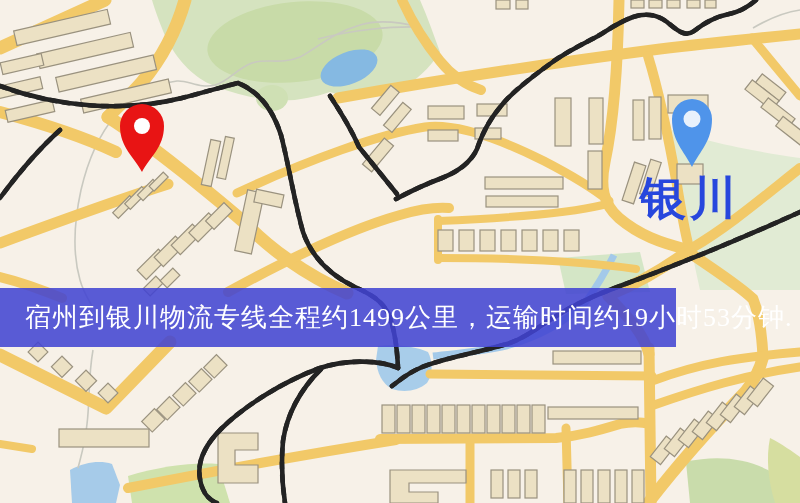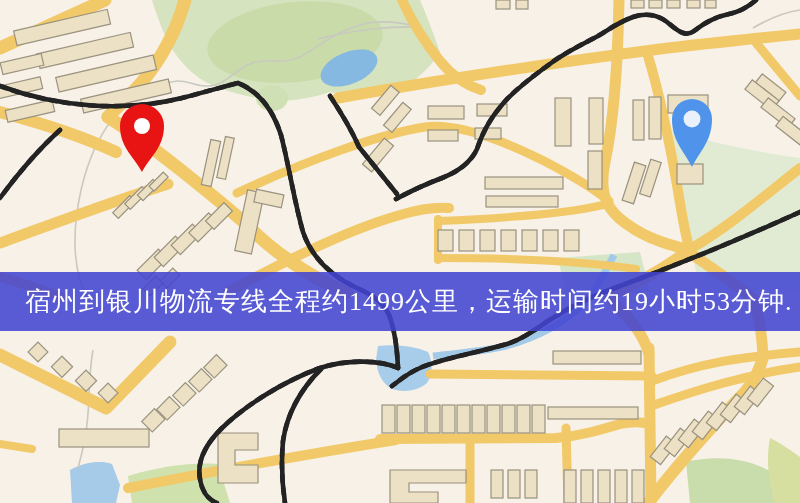--- a/index.html
+++ b/index.html
@@ -11,21 +11,21 @@
   .pin{position:absolute;}
   .pin-origin{left:114px;top:100px;}
   .pin-dest{left:667px;top:97px;}
   .city-label{
     position:absolute;font-weight:700;font-size:46px;line-height:46px;
     letter-spacing:4px;white-space:nowrap;
   }
   .label-origin{left:88px;top:176px;color:#e60000;}
   .label-dest{left:640px;top:176px;color:#2747dd;}
   .banner{
-    position:absolute;left:0;top:272px;width:800px;height:59px;
+    position:absolute;left:0;top:288px;width:676px;height:59px;
     background:rgba(66,68,210,0.87);
     display:flex;align-items:center;
   }
   .banner-text{
     color:#ffffff;font-size:26px;letter-spacing:1px;
     padding-left:25px;white-space:nowrap;
   }
   .rail-base{fill:none;stroke:#232323;stroke-width:4.6;stroke-linecap:round;}
   .rail-dash{fill:none;stroke:#ffffff;stroke-width:2.4;stroke-dasharray:6.5 6.5;stroke-linecap:butt;}
   .road{fill:none;stroke:#f2c968;stroke-linecap:round;stroke-linejoin:round;}
@@ -226,18 +226,19 @@
     </svg>
   </div>
 
   <div class="pin pin-dest">
     <svg width="50" height="70" viewBox="-25 -48 50 70" xmlns="http://www.w3.org/2000/svg">
       <path d="M0,22 C-8,6 -20,-4 -20,-26 A20,20 0 1,1 20,-26 C20,-4 8,6 0,22 Z" fill="#4f94ea"></path>
       <circle cx="0" cy="-26" r="8.5" fill="#e8f1fc"></circle>
     </svg>
   </div>
 
+  <div class="city-label label-dest">银川</div>
 
   <div class="banner">
     <span class="banner-text">宿州到银川物流专线全程约1499公里，运输时间约19小时53分钟.</span>
   </div>
 
 </div>
 
 </body></html>

